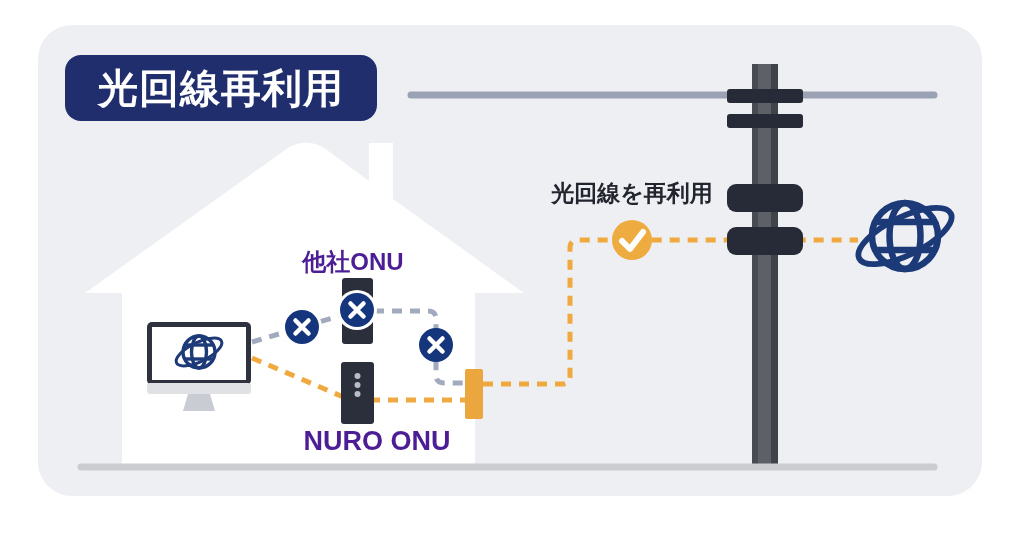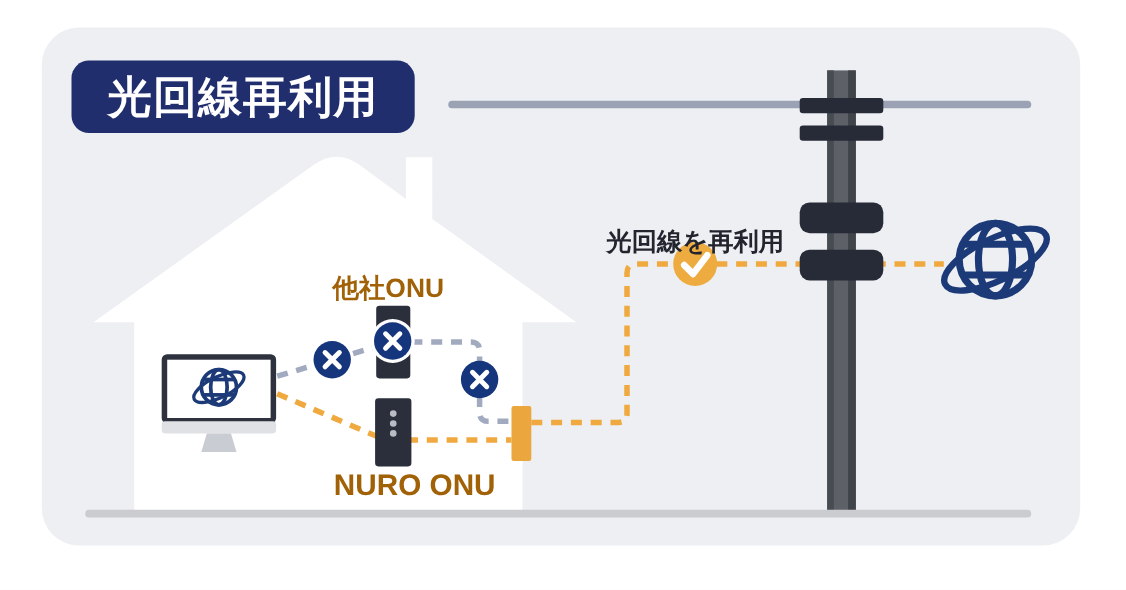--- a/index.html
+++ b/index.html
@@ -14,26 +14,26 @@
     background:#edeff3;border-radius:34px;
   }
   .diagram-svg{position:absolute;left:0;top:0;width:1024px;height:536px;}
   .badge{
     position:absolute;left:65px;top:55px;width:312px;height:66px;
     background:#202e6e;border-radius:16px;
     display:flex;align-items:center;justify-content:center;
     color:#ffffff;font-size:40px;font-weight:bold;letter-spacing:1px;
   }
   .label{
-    position:absolute;color:#a16207;font-weight:bold;text-align:center;
+    position:absolute;color:#4c1d95;font-weight:bold;text-align:center;
     white-space:nowrap;transform:translateX(-50%);
   }
   .label-other-onu{left:353px;top:246px;font-size:24px;}
   .label-nuro-onu{left:353px;top:426px;font-size:27px;margin-left:24px;}
-  .label-reuse{left:632px;top:204px;font-size:23px;color:#23252e;}
+  .label-reuse{left:632px;top:178px;font-size:23px;color:#23252e;}
 </style>
 </head>
 <body>
 
 <div class="stage">
 
   <div class="panel"></div>
 
   <svg class="diagram-svg" viewBox="0 0 1024 536">
 

